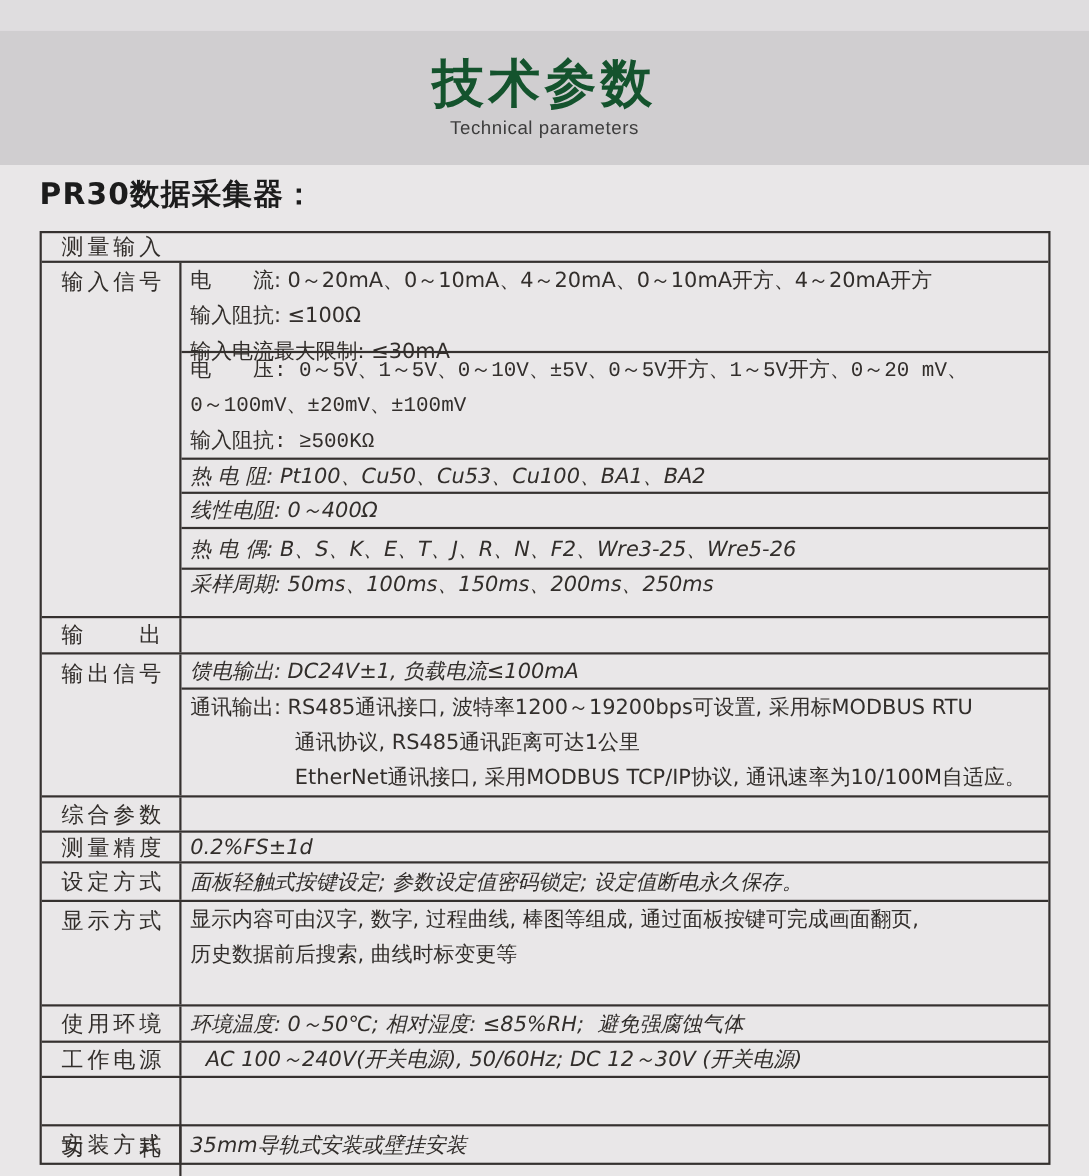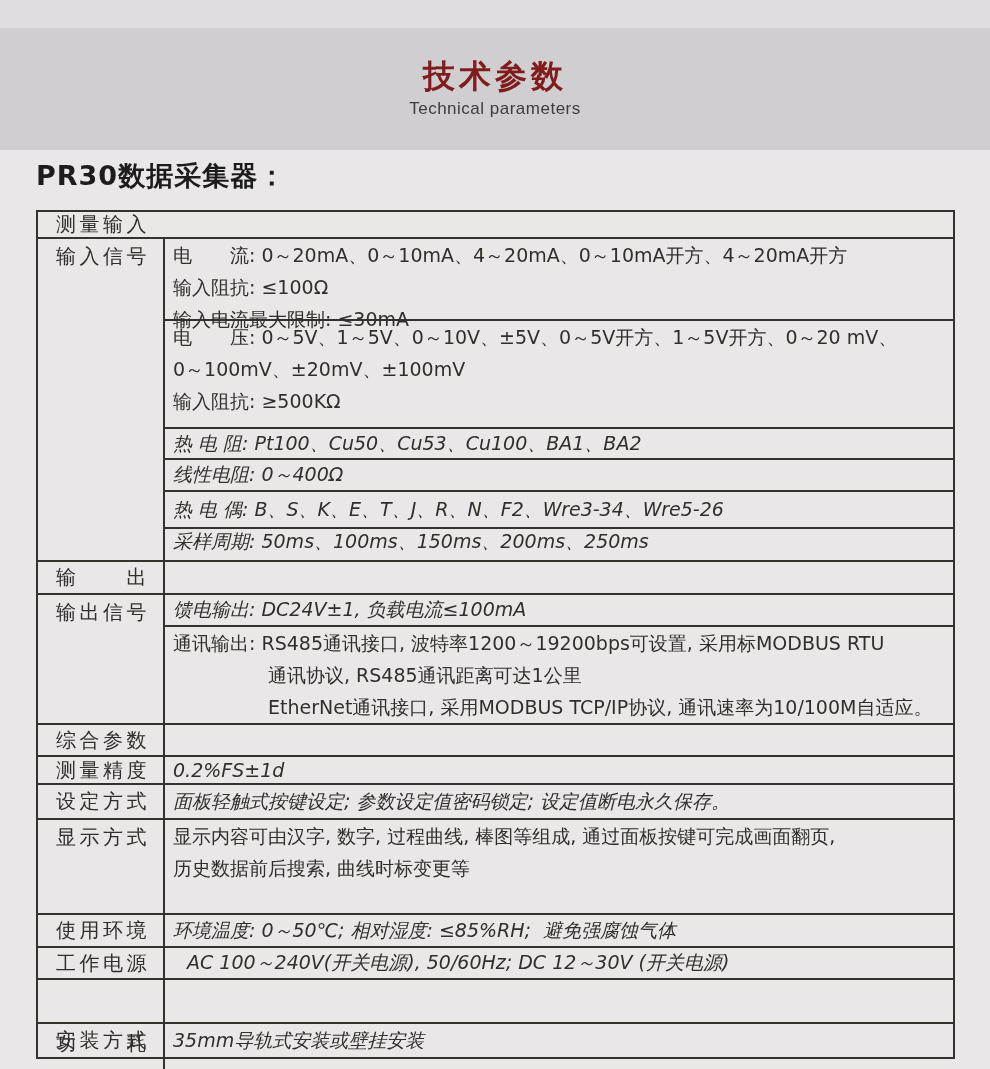--- a/index.html
+++ b/index.html
@@ -16,21 +16,21 @@
     font-family:"DejaVu Sans","Liberation Sans",sans-serif;
     color:var(--tx);
   }
   .page{position:relative;width:990px;height:1069px;background:var(--bg);}
   .top-strip{position:absolute;left:0;top:0;width:990px;height:28px;background:var(--strip);}
   .title-band{
     position:absolute;left:0;top:28px;width:990px;height:122px;
     background:var(--band);display:flex;flex-direction:column;align-items:center;justify-content:center;
   }
   .title{
-    font-size:32px;font-weight:700;color:#7f1d1d;letter-spacing:4px;line-height:1.1;
+    font-size:47px;font-weight:700;color:#14532d;letter-spacing:4px;line-height:1.1;
   }
   .subtitle{
     font-size:17px;color:#3d3d3d;margin-top:5px;letter-spacing:0.5px;
     font-family:"Liberation Sans","DejaVu Sans",sans-serif;
   }
   .product-heading{
     position:absolute;left:36px;top:158px;
     font-size:27px;font-weight:600;color:#1c1c1c;letter-spacing:1px;
   }
   .spec-table{
@@ -52,21 +52,21 @@
   .content{flex:1 1 auto;display:flex;flex-direction:column;min-width:0;}
   .group{border-bottom:2px solid var(--bd);}
   .group:last-child{border-bottom:none;}
   .group.center{display:flex;align-items:center;}
   .line{padding-left:8px;line-height:32px;white-space:pre;}
   .group.center .line{line-height:normal;font-style:italic;}
   .line.indent{padding-left:103px;}
   
   .h27{height:27px;} .h323{height:323px;} .h33{height:33px;} .h130{height:130px;}
   .h32{height:32px;gap:14px;} .h28{height:28px;} .h35{height:35px;} .h95{height:95px;} .h30{height:44px;flex-direction:column;}
-  .g98{height:82px;} .g97{height:108px;} .g31{height:31px;} .g32{height:32px;}
+  .g98{height:82px;} .g97{height:97px;font-family:Liberation Mono, monospace;} .g31{height:31px;} .g32{height:32px;}
   .g37{height:37px;} .g26{height:26px;} .g96{height:96px;}
 </style>
 </head>
 <body>
 
 <div class="page">
   <div class="top-strip"></div>
 
   <div class="title-band">
     <div class="title">技术参数</div>
@@ -94,21 +94,21 @@
           <div class="line">0～100mV、±20mV、±100mV</div>
           <div class="line">输入阻抗: ≥500KΩ</div>
         </div>
         <div class="group g31 center">
           <div class="line">热 电 阻: Pt100、Cu50、Cu53、Cu100、BA1、BA2</div>
         </div>
         <div class="group g32 center">
           <div class="line">线性电阻: 0～400Ω</div>
         </div>
         <div class="group g37 center">
-          <div class="line">热 电 偶: B、S、K、E、T、J、R、N、F2、Wre3-34、Wre5-26</div>
+          <div class="line">热 电 偶: B、S、K、E、T、J、R、N、F2、Wre3-25、Wre5-26</div>
         </div>
         <div class="group g26 center">
           <div class="line">采样周期: 50ms、100ms、150ms、200ms、250ms</div>
         </div>
       </div>
     </div>
 
     <div class="row h33">
       <div class="label">输　　出</div>
       <div class="content"></div>

